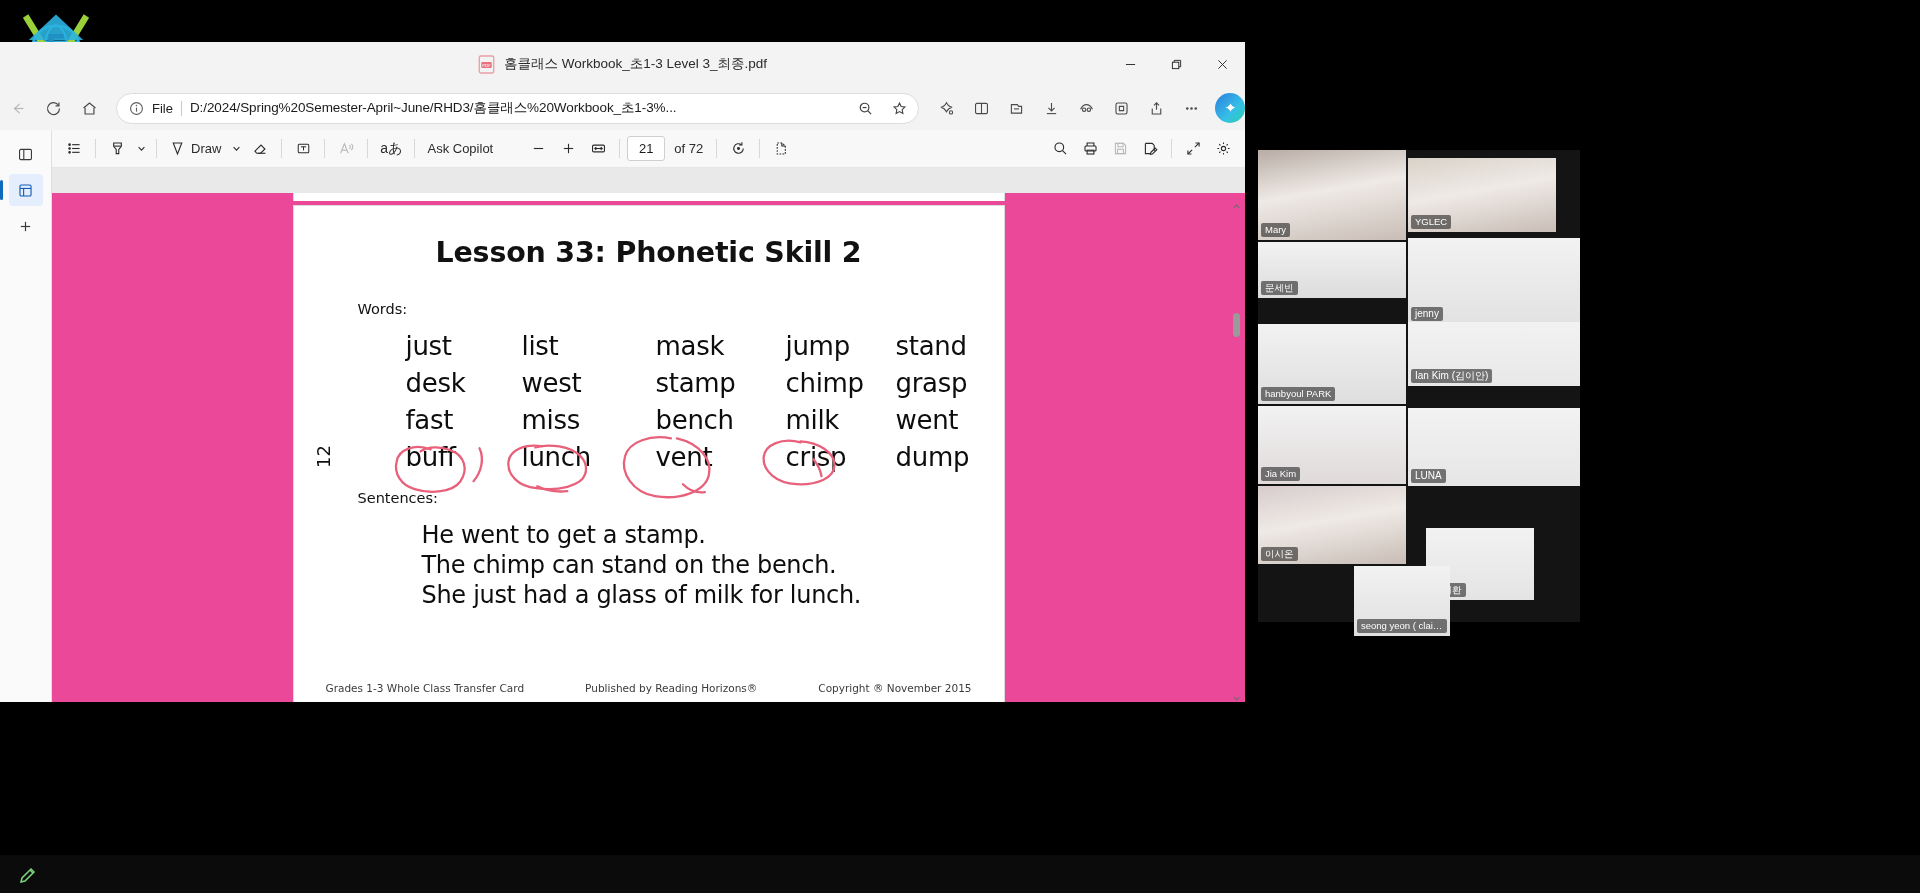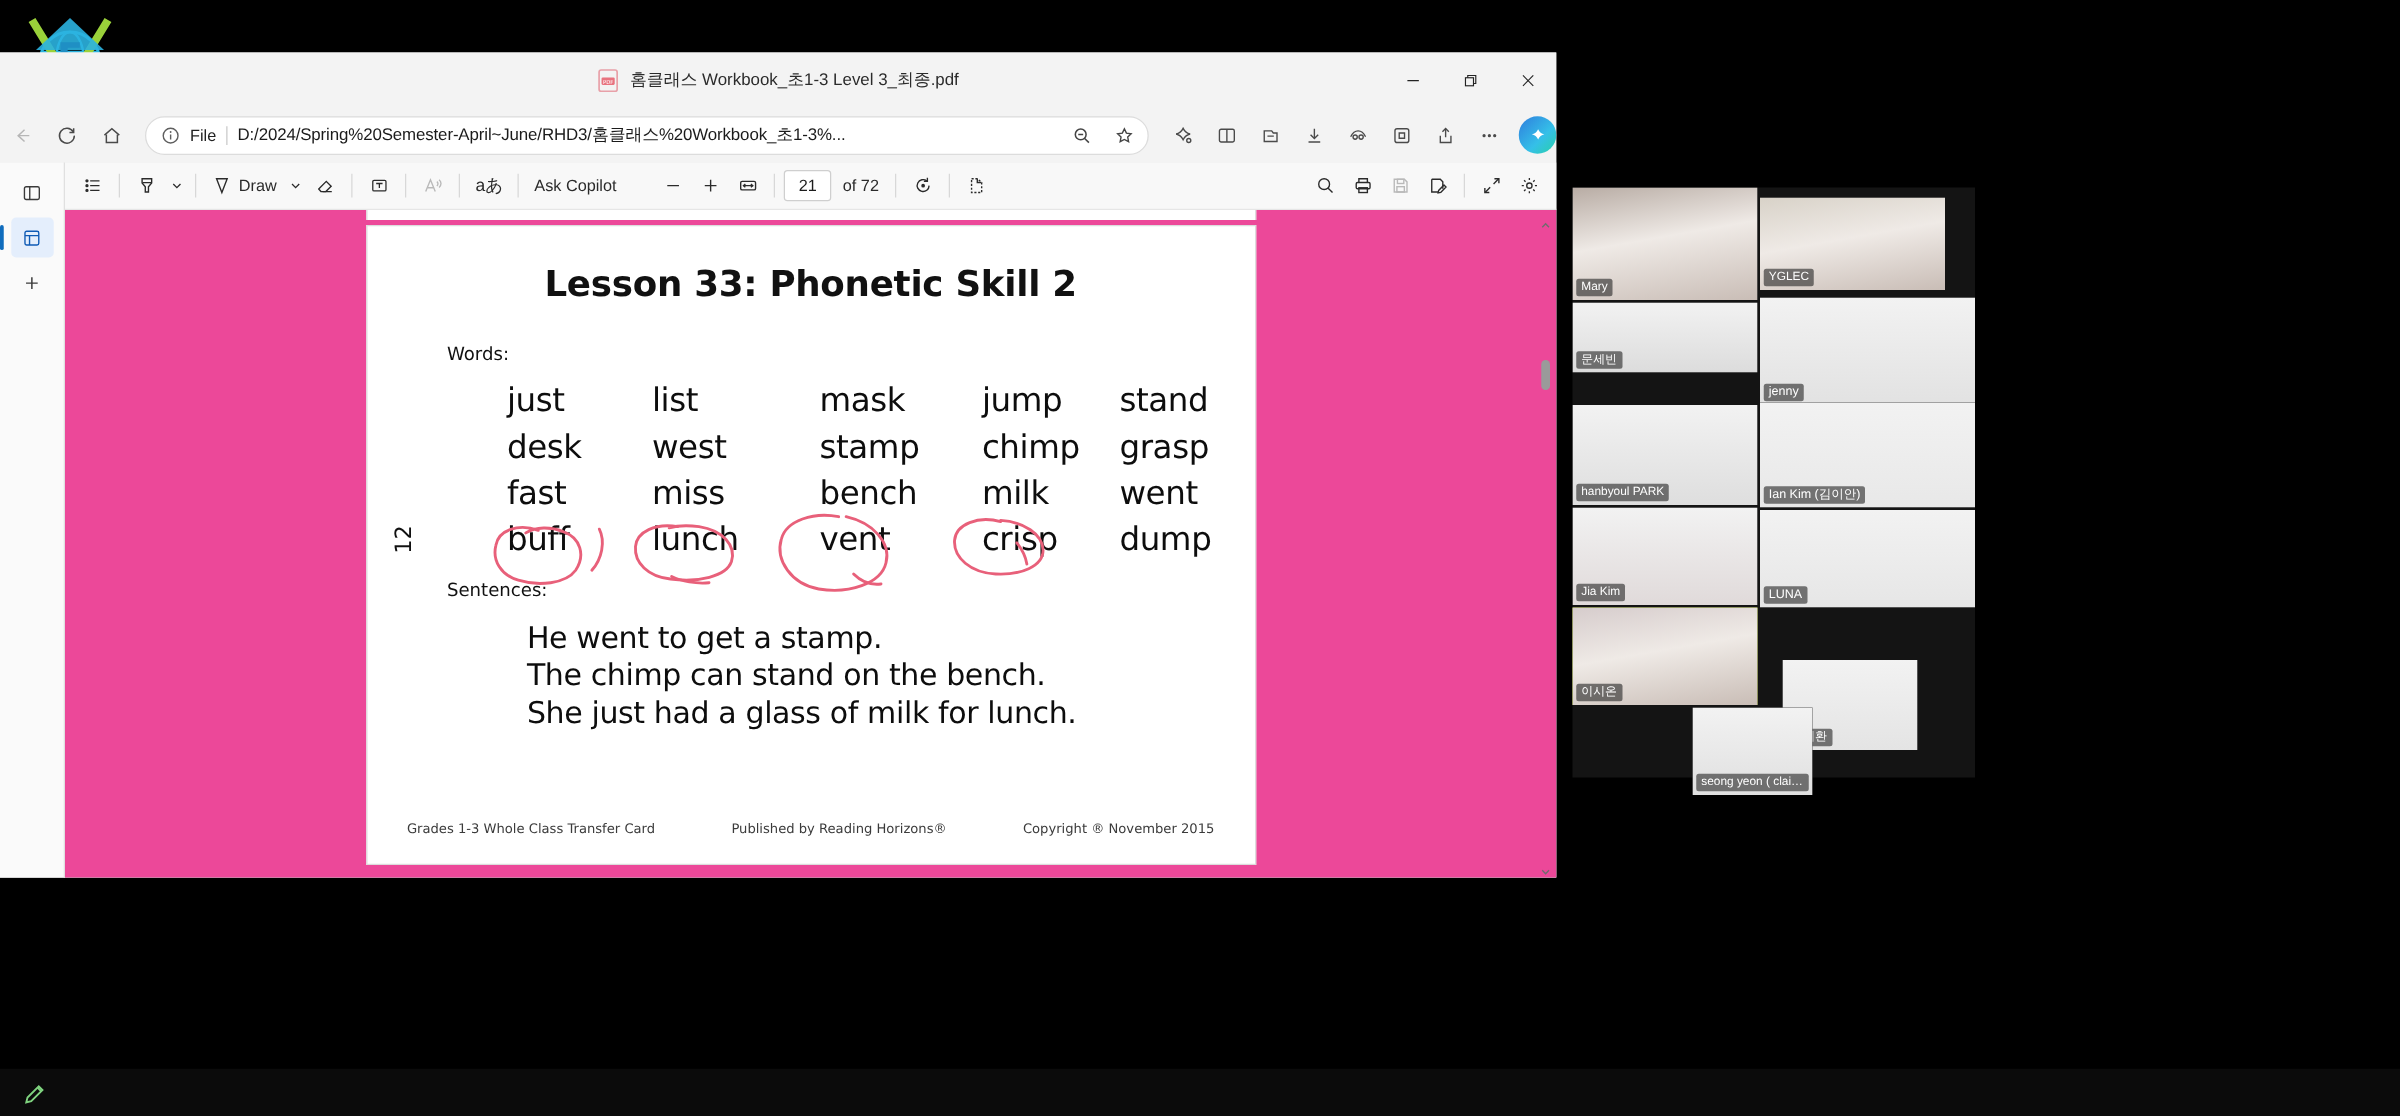--- a/index.html
+++ b/index.html
@@ -67,21 +67,21 @@
 
   .pdfrail {
     width: 52px; background: #fafafa; border-right: 1px solid #e0e0e0;
     display: flex; flex-direction: column; align-items: center; padding-top: 8px; gap: 4px;
   }
   .rail-btn { width: 34px; height: 32px; display:flex;align-items:center;justify-content:center;border-radius:4px;color:#3a3a3a;position:relative;}
   .rail-btn.active { background: #e4eefc; color:#0f5bb5; }
   .rail-btn.active:after{content:"";position:absolute;left:-9px;top:6px;width:3px;height:20px;border-radius:2px;background:#0f6cbd;}
   .rail-btn svg { width: 17px; height: 17px; }
 
-  .pdfmain { flex: 1 1 auto; display: flex; flex-direction: column; min-width: 0; }
+  .pdfmain { flex: 1 1 auto; display: flex; flex-direction: column; min-width: 0; gap: 25px; }
 
   .pdftoolbar {
     height: 38px; background: #f8f8f8; border-bottom: 1px solid #e6e6e6;
     display: flex; align-items: center; padding: 0 8px; gap: 2px;
   }
   .tbtn { height: 28px; min-width: 28px; padding: 0 5px; border-radius: 4px; display: flex; align-items: center; justify-content: center; gap:5px; color: #2b2b2b; font-size: 13px; }
   .tbtn svg { width: 17px; height: 17px; }
   .tbtn.dim { color: #b9b9b9; }
   .tbtn.caret { min-width: 16px; padding: 0 2px; }
   .tbtn.caret svg { width: 9px; height: 9px; }
@@ -578,21 +578,21 @@
         <div class="nametag">문세빈</div>
       </div>
       <div class="tile big" style="left: 150px; top: 88px; width: 172px; height: 86px;">
         <div class="vimg" style="background: linear-gradient(rgb(242, 242, 242) 0%, rgb(226, 226, 226) 100%);"></div>
         <div class="nametag">jenny</div>
       </div>
       <div class="tile" style="left: 0px; top: 174px; width: 148px; height: 80px;">
         <div class="vimg" style="background: linear-gradient(rgb(242, 242, 242) 0%, rgb(222, 222, 222) 100%);"></div>
         <div class="nametag">hanbyoul PARK</div>
       </div>
-      <div class="tile big" style="left: 150px; top: 172px; width: 172px; height: 84px;">
+      <div class="tile big" style="left: 150px; top: 172px; width: 172px; height: 64px;">
         <div class="vimg" style="background: linear-gradient(rgb(242, 242, 242) 0%, rgb(232, 232, 232) 100%);"></div>
         <div class="nametag">Ian Kim (김이안)</div>
       </div>
       <div class="tile" style="left: 0px; top: 256px; width: 148px; height: 78px;">
         <div class="vimg" style="background: linear-gradient(rgb(242, 242, 242) 0%, rgb(224, 218, 218) 100%);"></div>
         <div class="nametag">Jia Kim</div>
       </div>
       <div class="tile big" style="left: 150px; top: 258px; width: 172px; height: 78px; text-decoration: underline;">
         <div class="vimg" style="background: linear-gradient(rgb(242, 242, 242) 0%, rgb(230, 230, 230) 100%);"></div>
         <div class="nametag">LUNA</div>

